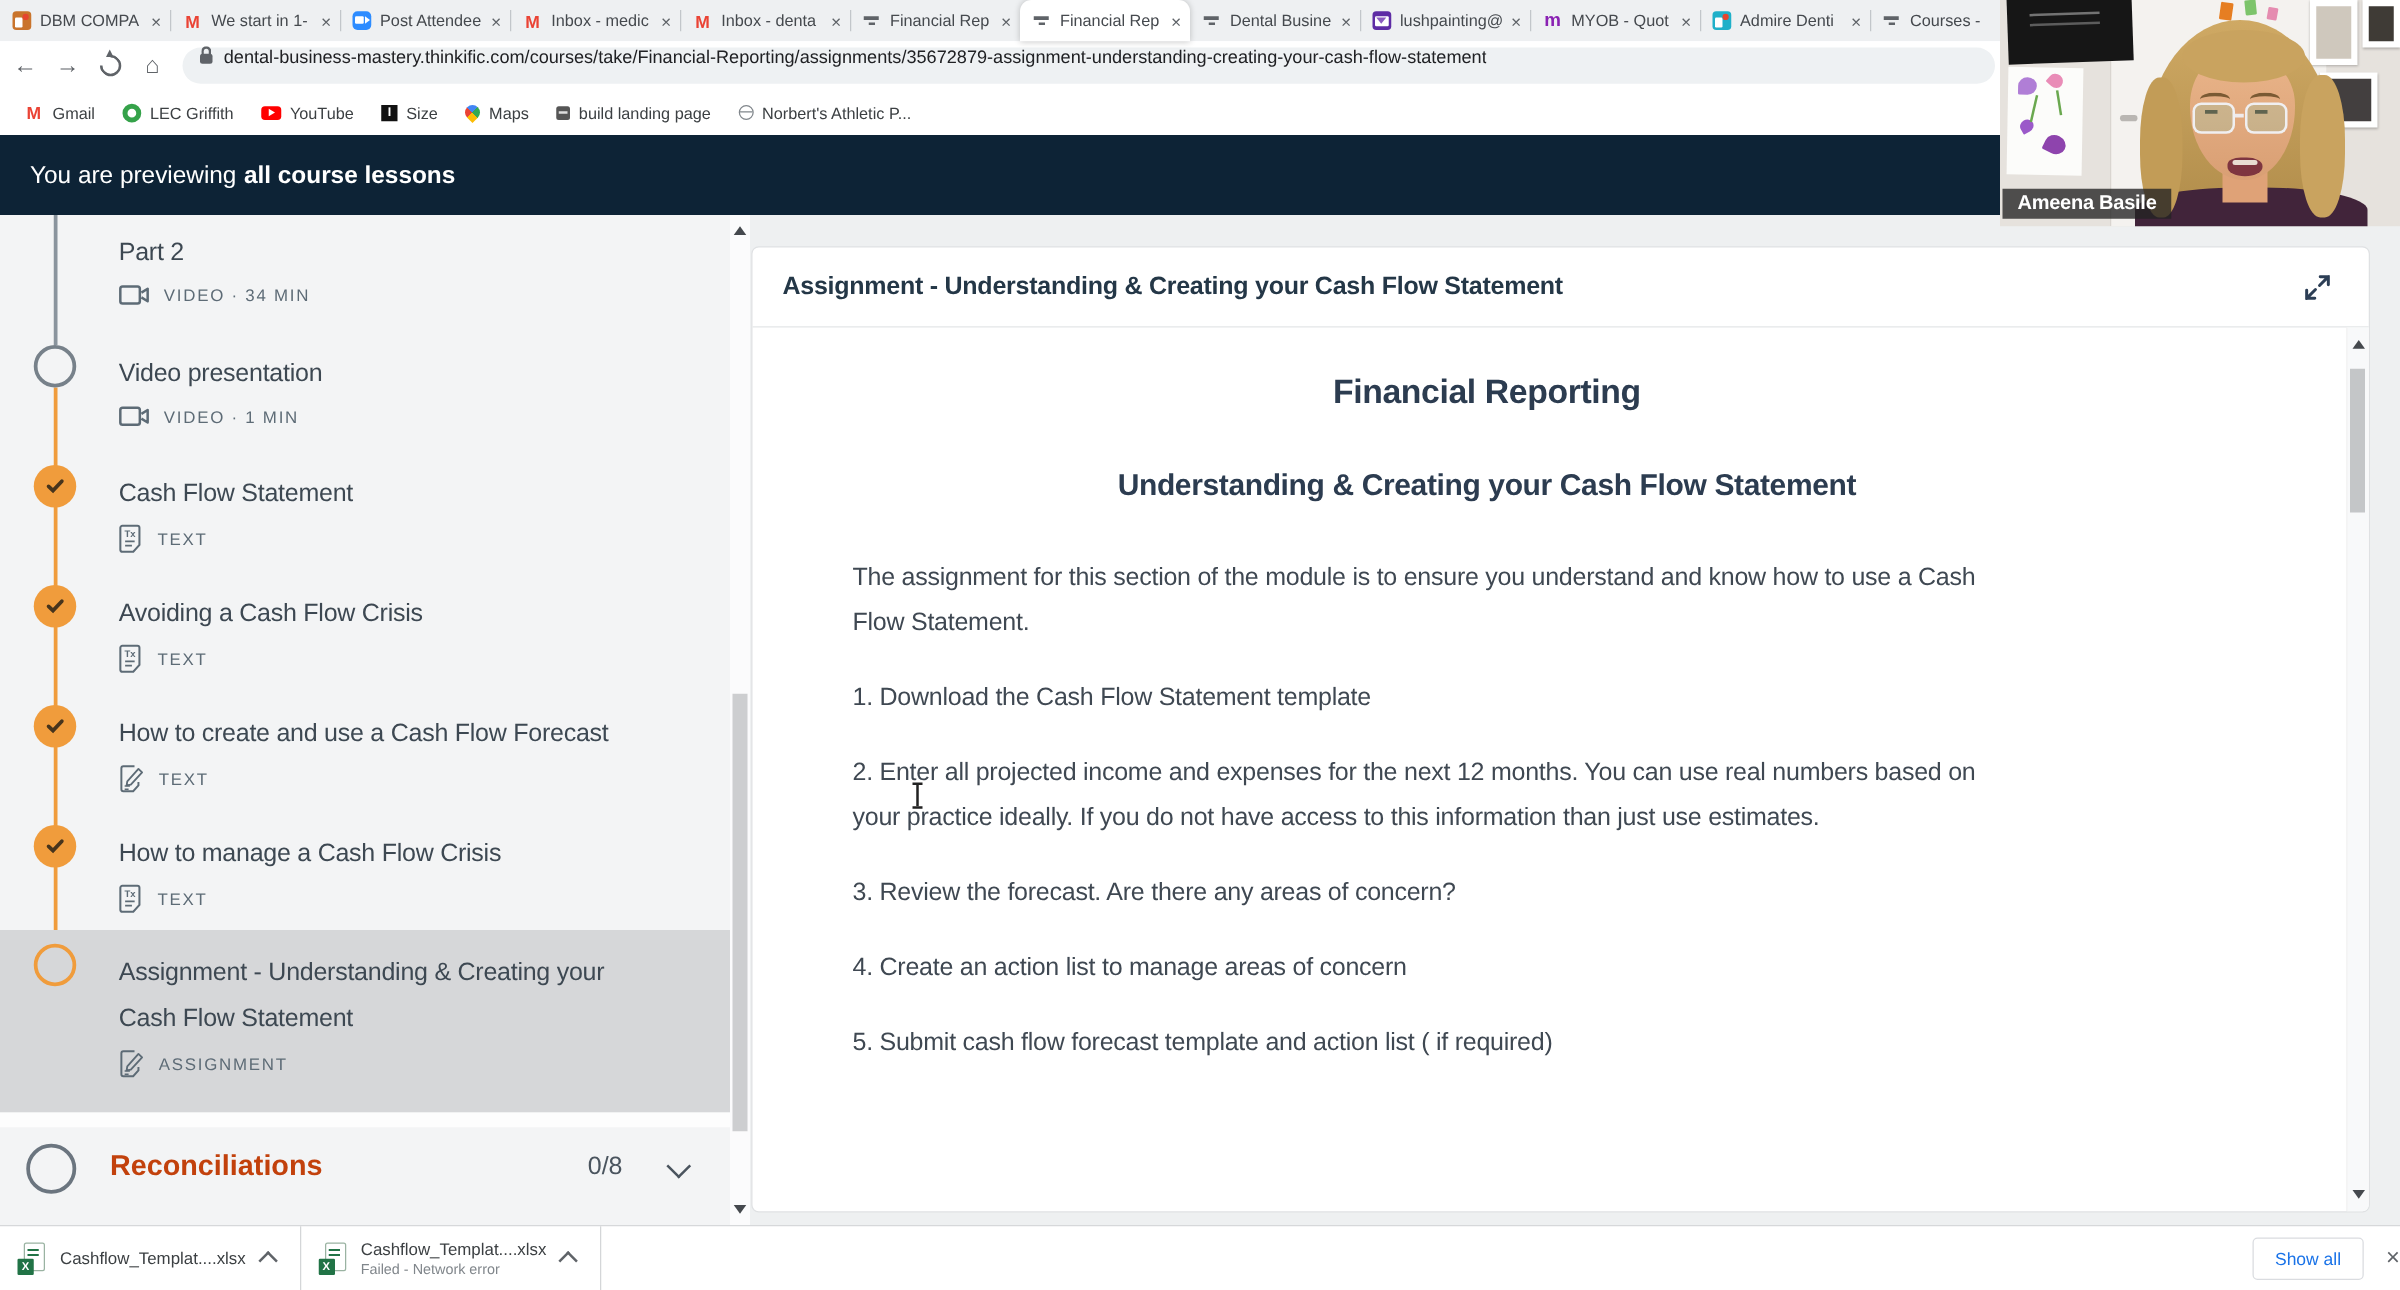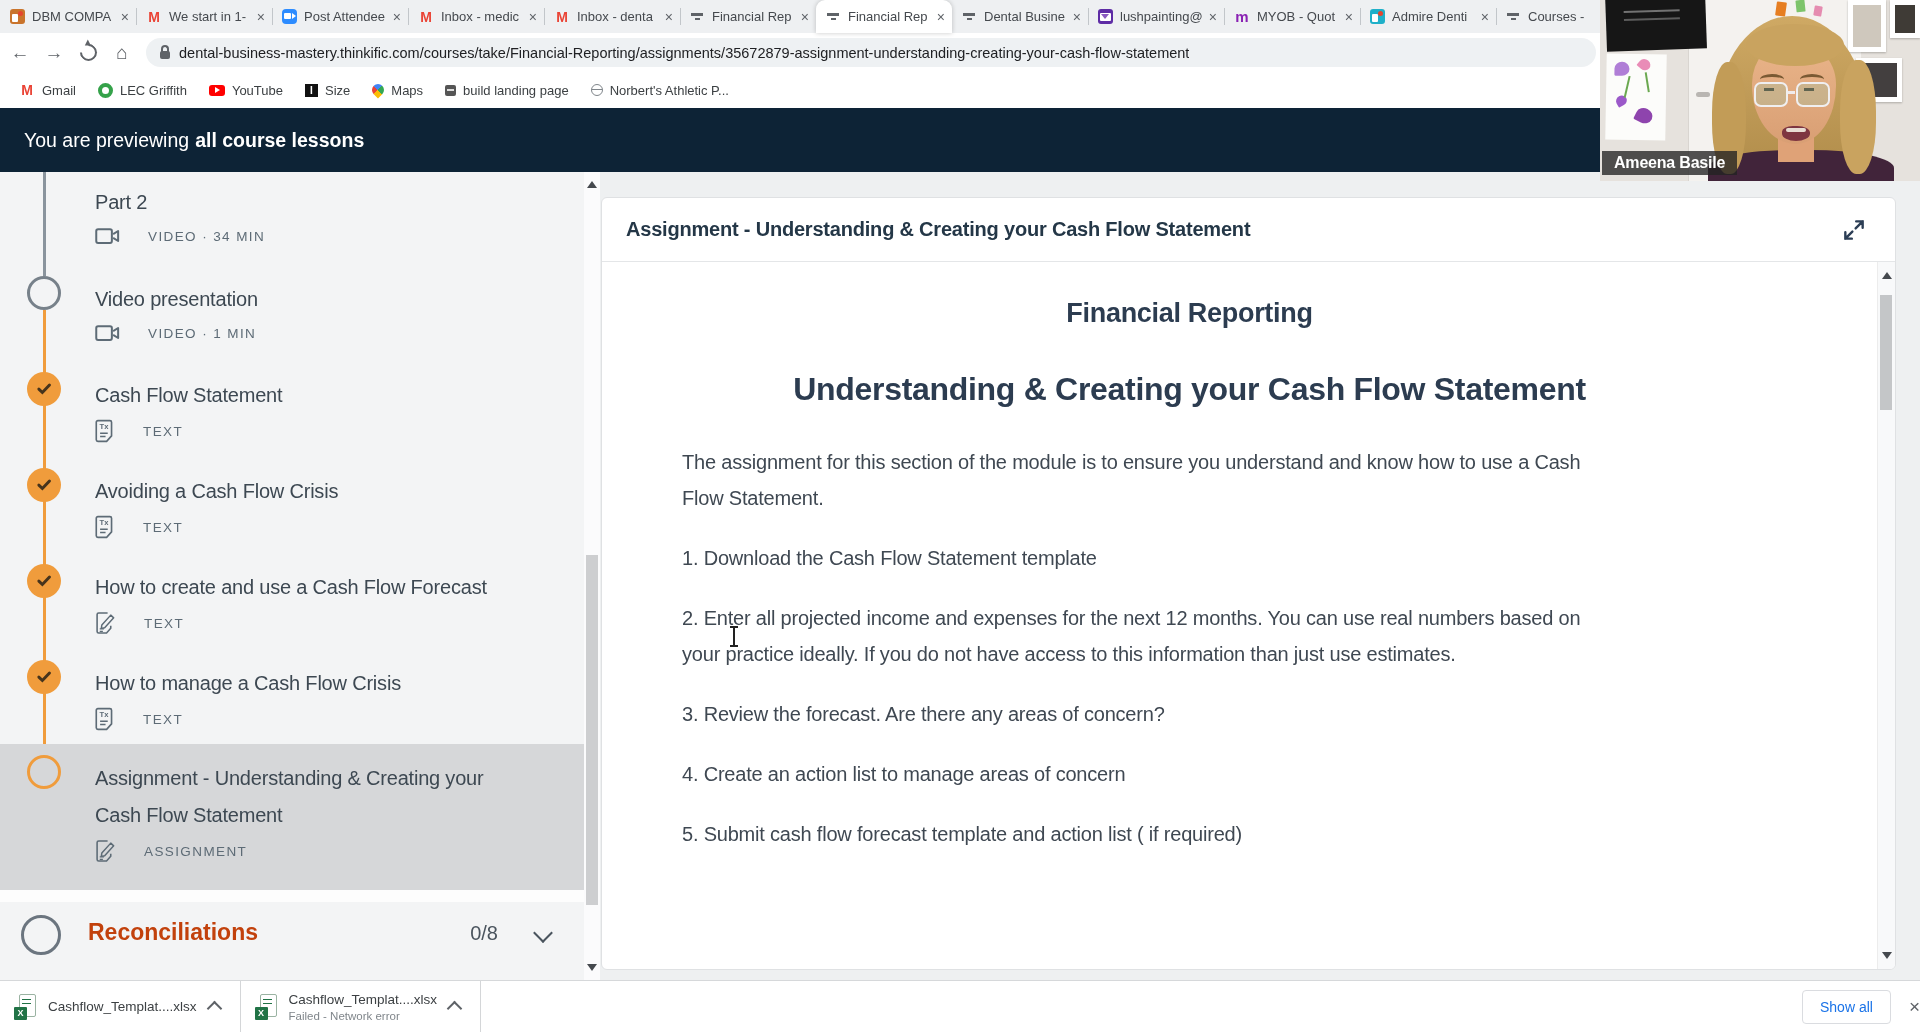--- a/index.html
+++ b/index.html
@@ -29,21 +29,21 @@
   .fv-think b{position:absolute;left:4.5px;top:8.5px;width:5px;height:2.6px;background:#5f6368;}
   .fv-myob{color:#8a22b3;font-weight:800;font-size:15px;}
 
   
   .toolbar{position:absolute;top:33px;left:0;width:1920px;height:39px;background:#fff;display:flex;align-items:center;}
   .nav-btn{width:28px;height:28px;display:flex;align-items:center;justify-content:center;color:#5f6368;
            font-size:19px;margin-left:6px;flex:none;}
   .reload{width:13px;height:13px;border:2.2px solid #5f6368;border-radius:50%;border-left-color:transparent;position:relative;transform:rotate(45deg);}
   .reload::after{content:'';position:absolute;left:-4px;top:-3px;border-style:solid;border-width:0 3.5px 6px 3.5px;border-color:transparent transparent #5f6368 transparent;transform:rotate(-45deg);}
   .omnibox{height:29px;border-radius:15px;background:#eef1f3;margin-left:10px;width:1450px;
-           display:flex;align-items:center;padding:0 14px;box-sizing:border-box;gap:9px;}
+           display:flex;align-items:flex-start;padding:0 14px;box-sizing:border-box;gap:9px;}
   .lockicon{width:10px;height:8px;background:#5f6368;border-radius:2px;position:relative;margin-top:5px;flex:none;}
   .lockicon::before{content:'';position:absolute;left:1px;top:-6px;width:4px;height:6px;border:2px solid #5f6368;border-bottom:none;border-radius:4px 4px 0 0;}
   .url{font-size:14.5px;color:#202124;white-space:nowrap;overflow:hidden;}
 
   
   .bookmarksbar{position:absolute;top:72px;left:0;width:1920px;height:36px;background:#fff;
                 display:flex;align-items:center;padding-left:10px;gap:4px;}
   .bm{display:flex;align-items:center;gap:7px;font-size:13px;color:#3c4043;padding:4px 9px;border-radius:4px;}
   .bk-ring{width:7px;height:7px;border:4px solid #35a24a;border-radius:50%;display:inline-block;}
   .bk-yt{width:16px;height:11px;background:#f00;border-radius:3px;position:relative;display:inline-block;}
@@ -67,21 +67,21 @@
   .tl-gray{background:#8a949d;}
   .tl-orange{background:var(--accent,#f09c3c);}
   .lesson{position:absolute;left:0;width:584px;box-sizing:border-box;}
   .lesson.selected{background:#d6d7d9;}
   .st-circle{position:absolute;left:27px;top:11px;width:34px;height:34px;border-radius:50%;box-sizing:border-box;display:flex;align-items:center;justify-content:center;}
   .st-done{background:var(--accent,#f09c3c);}
   .st-open{background:#f3f4f5;border:3px solid #77818a;}
   .st-current{background:#d6d7d9;border:3px solid var(--accent,#f09c3c);}
   .l-title{margin:16px 0 5px 95px;font-size:20px;line-height:37px;color:#3d4852;max-width:450px;letter-spacing:-.2px;}
   .selected .l-title{max-width:395px;}
-  .l-meta{margin-left:95px;display:flex;align-items:center;gap:28px;color:#5d6b76;}
+  .l-meta{margin-left:95px;display:flex;align-items:center;gap:11px;color:#5d6b76;}
   .l-meta .lbl{font-size:13.5px;letter-spacing:1.4px;}
   .section-row{position:absolute;left:0;top:730px;width:584px;height:78px;background:#f3f4f5;}
   .gap-strip{position:absolute;left:0;top:718px;width:584px;height:12px;background:#fdfdfd;}
   .sec-circle{position:absolute;left:21px;top:13px;width:40px;height:40px;border:3.5px solid #6b757f;border-radius:50%;box-sizing:border-box;}
   .sec-title{position:absolute;left:88px;top:17px;font-size:23px;font-weight:600;color:#c2410c;}
   .sec-progress{position:absolute;right:86px;top:20px;font-size:20px;color:#4a545e;}
   .sec-chevron{position:absolute;right:34px;top:24px;width:12px;height:12px;border-right:2.5px solid #4a545e;border-bottom:2.5px solid #4a545e;transform:rotate(45deg);}
 
   
   .side-sb{position:absolute;left:584px;top:0;width:16px;height:808px;background:#fbfbfc;}
@@ -92,21 +92,21 @@
 
   
   .card{position:absolute;left:601px;top:25px;width:1295px;height:773px;background:#fff;
         border:1px solid #dfe1e3;border-radius:6px;box-sizing:border-box;}
   .card-header{position:absolute;left:0;top:0;width:100%;height:64px;border-bottom:1px solid #e4e6e8;
                display:flex;align-items:center;padding:0 24px;box-sizing:border-box;}
   .card-title{font-size:20px;font-weight:bold;color:#243747;letter-spacing:-.2px;flex:1;}
   .expand-btn{width:26px;height:26px;margin-right:4px;}
   .card-body{position:absolute;left:0;top:64px;right:18px;bottom:0;padding:34px 180px 0 80px;box-sizing:border-box;}
   .h1{font-size:27px;line-height:34px;font-weight:bold;color:#2c3c50;text-align:center;margin:0 0 38px 0;letter-spacing:-.3px;}
-  .h2{font-size:32px;line-height:42px;font-weight:bold;color:#2c3c50;text-align:center;margin:0 0 34px 0;letter-spacing:-.3px;}
+  .h2{font-size:24px;line-height:42px;font-weight:bold;color:#2c3c50;text-align:center;margin:0 0 34px 0;letter-spacing:-.3px;}
   .para{font-size:20px;line-height:36px;color:#3f4852;margin:0 0 24px 0;max-width:920px;letter-spacing:-.2px;}
   
   .card-sb{position:absolute;right:0;top:64px;bottom:0;width:17px;background:#f8f9fa;border-left:1px solid #ececec;border-radius:0 0 5px 0;}
   .card-sb .sb-up{left:3.5px;top:10px;}
   .card-sb .sb-down{left:3.5px;bottom:10px;}
   .card-thumb{position:absolute;left:2px;top:33px;width:12px;height:115px;background:#c4c6c8;}
 
   
   .dlbar{position:absolute;left:0;top:980px;width:1920px;height:52px;background:#fff;border-top:1px solid #d6d8da;box-sizing:border-box;display:flex;align-items:center;}
   .dl-item{display:flex;align-items:center;gap:12px;height:100%;padding:0 20px 0 14px;border-right:1px solid #d4d6d8;}

